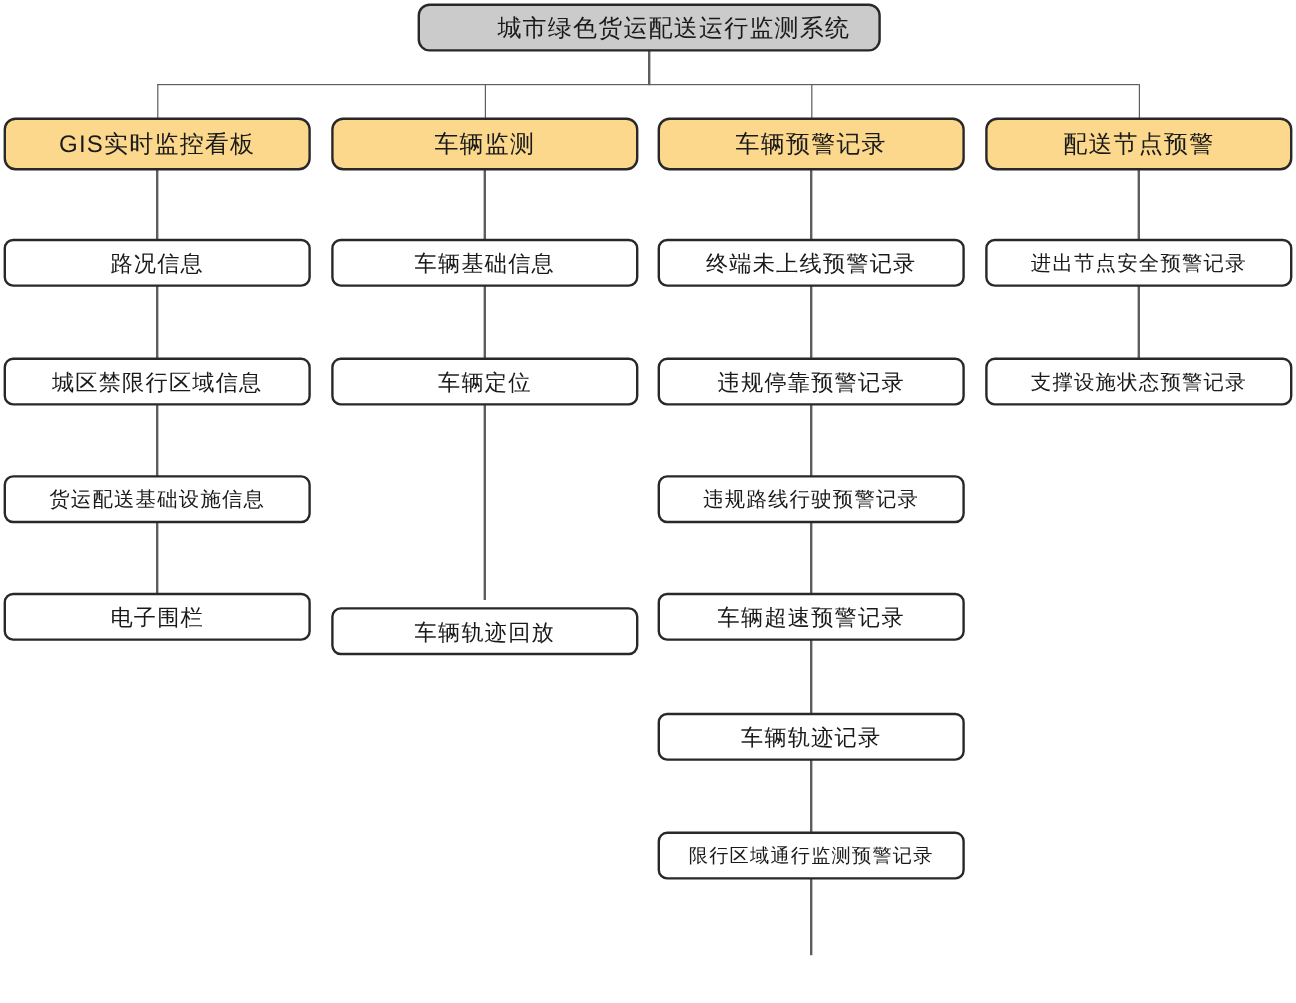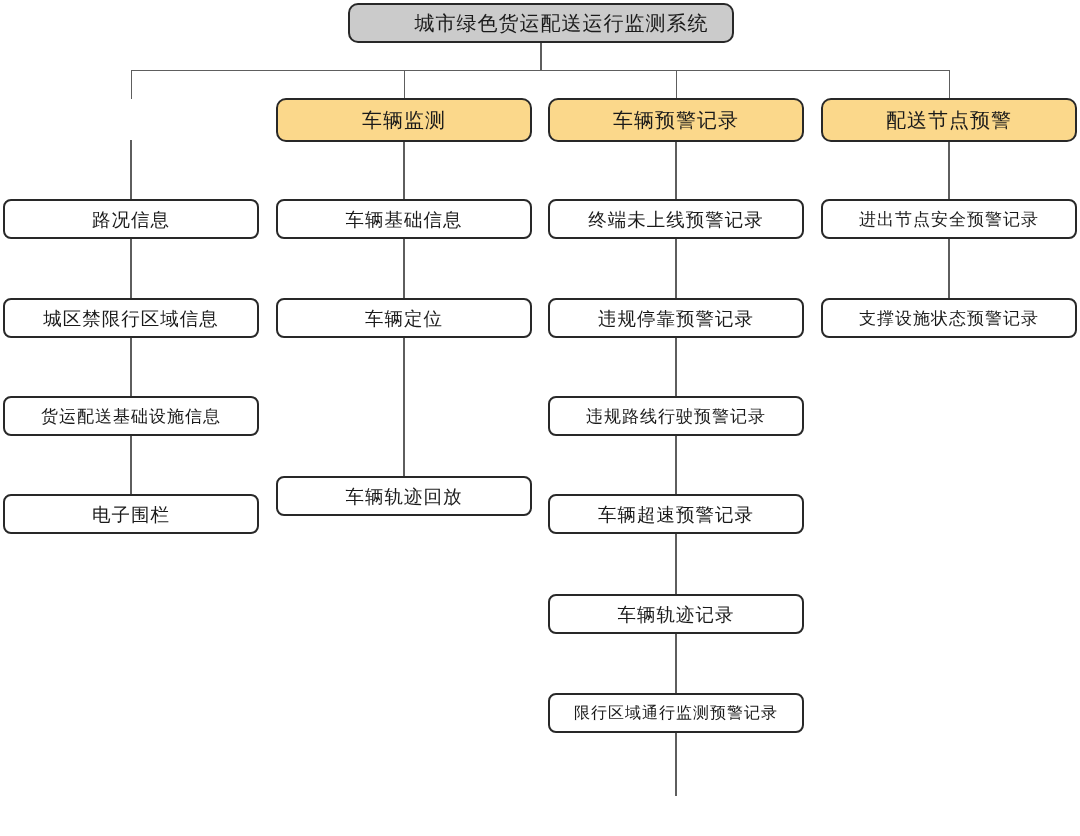--- a/index.html
+++ b/index.html
@@ -64,32 +64,33 @@
   <div class="conn" style="left:403.5px;top:70px;width:1.2px;height:29px"></div>
   <div class="conn" style="left:675.5px;top:70px;width:1.2px;height:29px"></div>
   <div class="conn" style="left:948.5px;top:70px;width:1.2px;height:29px"></div>
   <div class="conn" style="left:130.25px;top:140px;width:1.5px;height:360px"></div>
   <div class="conn" style="left:403.25px;top:140px;width:1.5px;height:360px"></div>
   <div class="conn" style="left:675.25px;top:140px;width:1.5px;height:656px"></div>
   <div class="conn" style="left:948.25px;top:140px;width:1.5px;height:164px"></div>
 
   <div class="node root">城市绿色货运配送运行监测系统</div>
 
+  <div class="node header" style="left:3px">GIS实时监控看板</div>
   <div class="node header" style="left:276px">车辆监测</div>
   <div class="node header" style="left:548px">车辆预警记录</div>
   <div class="node header" style="left:821px">配送节点预警</div>
 
   <div class="node item" style="left:3px;top:199px">路况信息</div>
   <div class="node item" style="left:3px;top:298px">城区禁限行区域信息</div>
   <div class="node item" style="left: 3px; top: 396px; font-size: 17px;">货运配送基础设施信息</div>
   <div class="node item" style="left:3px;top:494px">电子围栏</div>
 
   <div class="node item" style="left:276px;top:199px">车辆基础信息</div>
   <div class="node item" style="left:276px;top:298px">车辆定位</div>
-  <div class="node item" style="left:276px;top:476px">车辆轨迹回放</div>
+  <div class="node item" style="left:276px;top:506px">车辆轨迹回放</div>
 
   <div class="node item" style="left:548px;top:199px">终端未上线预警记录</div>
   <div class="node item" style="left:548px;top:298px">违规停靠预警记录</div>
   <div class="node item" style="left: 548px; top: 396px; font-size: 17px;">违规路线行驶预警记录</div>
   <div class="node item" style="left:548px;top:494px">车辆超速预警记录</div>
   <div class="node item" style="left:548px;top:594px">车辆轨迹记录</div>
   <div class="node item" style="left: 548px; top: 693px; font-size: 16px;">限行区域通行监测预警记录</div>
 
   <div class="node item" style="left: 821px; top: 199px; font-size: 17px;">进出节点安全预警记录</div>
   <div class="node item" style="left: 821px; top: 298px; font-size: 17px;">支撑设施状态预警记录</div>

